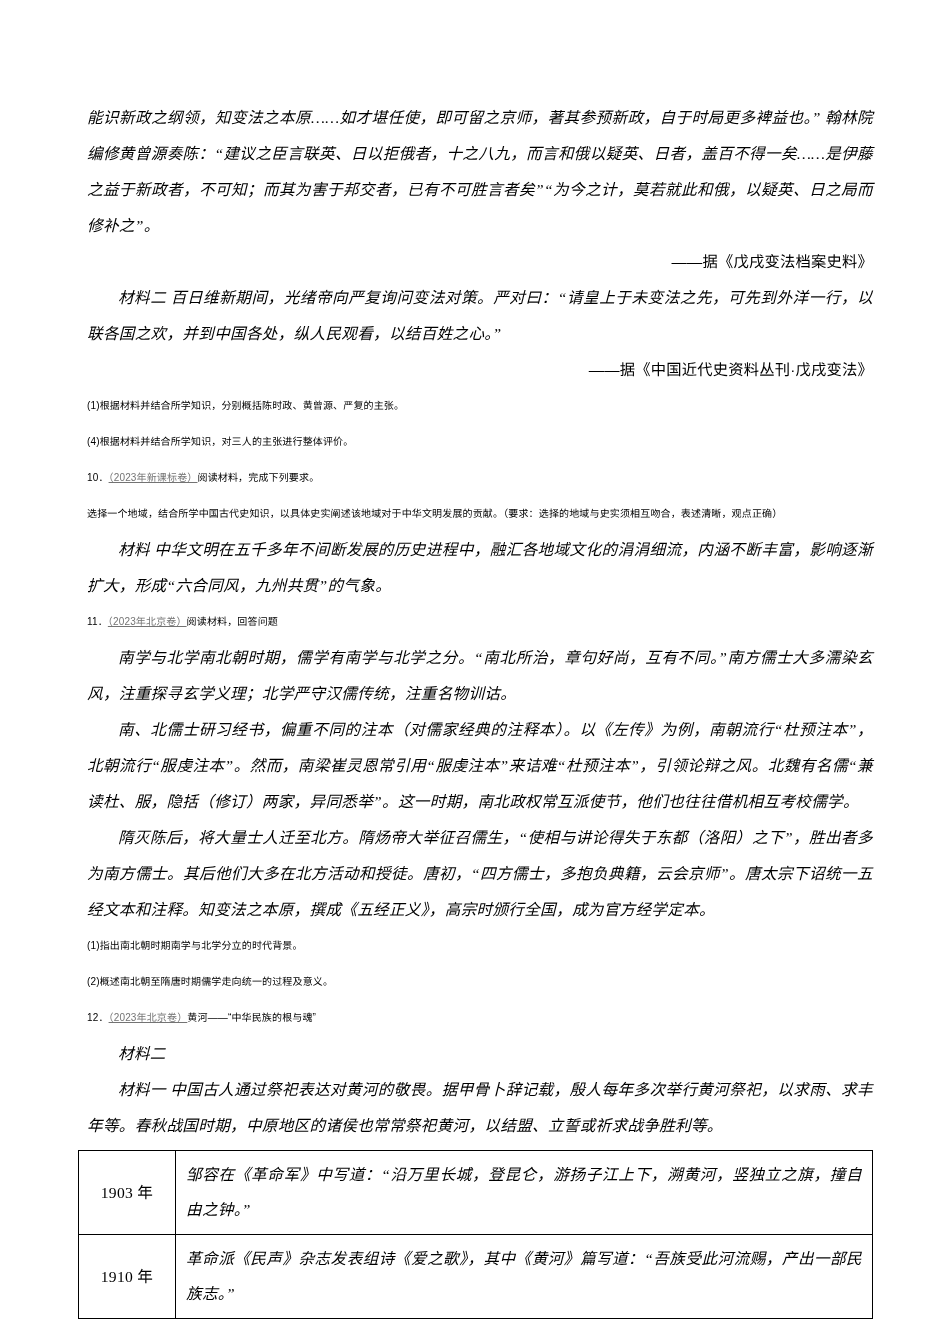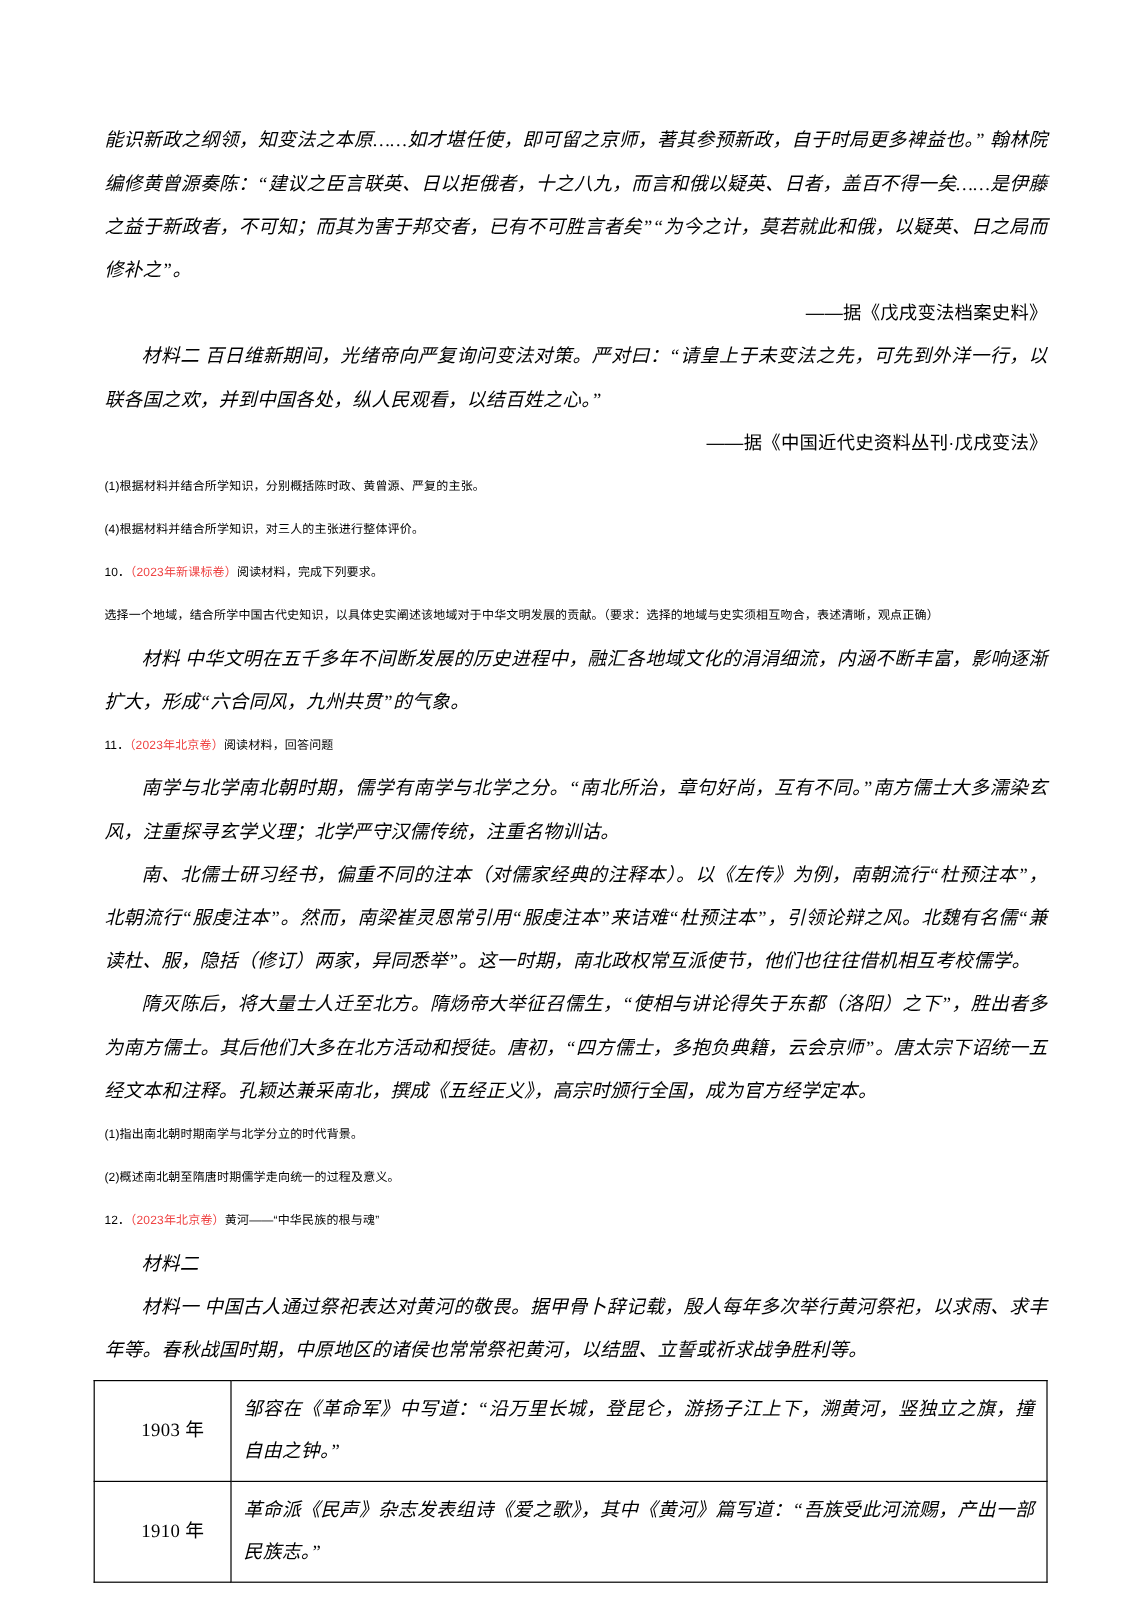--- a/index.html
+++ b/index.html
@@ -59,21 +59,22 @@
     font-family: "Liberation Sans", "DejaVu Sans", sans-serif;
     font-size: 15.3px;
     line-height: 36px;
     margin: 0;
     letter-spacing: 0.2px;
   }
   .qnum {
     white-space: nowrap;
   }
   .exam-tag {
-    color: #ef4444;
+    color: #737373;
+    text-decoration: underline;
   }
 
   
   .mat-table {
     border-collapse: collapse;
     width: 795px;
     margin: 6px 0 0 -9px;
     table-layout: fixed;
   }
   .mat-table td {
@@ -82,21 +83,21 @@
     vertical-align: middle;
     font-family: "Liberation Serif", "DejaVu Serif", serif;
     font-style: italic;
     font-size: 15.6px;
     line-height: 35px;
     letter-spacing: 0.3px;
   }
   .mat-table td.yearcell {
     width: 88px;
     text-align: center;
-    padding-left: 21px;
+    padding-left: 4px;
     padding-right: 4px;
     font-style: normal;
     font-family: "Liberation Serif", "DejaVu Serif", serif;
   }
   .mat-table td.textcell {
     text-align: justify;
     text-justify: inter-ideograph;
   }
   .row-tall td { height: 70px; }
 </style>
@@ -123,21 +124,21 @@
     <p class="p song">选择一个地域，结合所学中国古代史知识，以具体史实阐述该地域对于中华文明发展的贡献。（要求：选择的地域与史实须相互吻合，表述清晰，观点正确）</p>
 
     <p class="p kai indent2">材料  中华文明在五千多年不间断发展的历史进程中，融汇各地域文化的涓涓细流，内涵不断丰富，影响逐渐扩大，形成“六合同风，九州共贯”的气象。</p>
 
     <p class="p song"><span class="qnum">11．</span><span class="exam-tag">（2023年北京卷）</span><span>阅读材料，回答问题</span></p>
 
     <p class="p kai indent2">南学与北学南北朝时期，儒学有南学与北学之分。“南北所治，章句好尚，互有不同。”南方儒士大多濡染玄风，注重探寻玄学义理；北学严守汉儒传统，注重名物训诂。</p>
 
     <p class="p kai indent2">南、北儒士研习经书，偏重不同的注本（对儒家经典的注释本）。以《左传》为例，南朝流行“杜预注本”，北朝流行“服虔注本”。然而，南梁崔灵恩常引用“服虔注本”来诘难“杜预注本”，引领论辩之风。北魏有名儒“兼读杜、服，隐括（修订）两家，异同悉举”。这一时期，南北政权常互派使节，他们也往往借机相互考校儒学。</p>
 
-    <p class="p kai indent2">隋灭陈后，将大量士人迁至北方。隋炀帝大举征召儒生，“使相与讲论得失于东都（洛阳）之下”，胜出者多为南方儒士。其后他们大多在北方活动和授徒。唐初，“四方儒士，多抱负典籍，云会京师”。唐太宗下诏统一五经文本和注释。孔颖达兼采南北，撰成《五经正义》，高宗时颁行全国，成为官方经学定本。</p>
+    <p class="p kai indent2">隋灭陈后，将大量士人迁至北方。隋炀帝大举征召儒生，“使相与讲论得失于东都（洛阳）之下”，胜出者多为南方儒士。其后他们大多在北方活动和授徒。唐初，“四方儒士，多抱负典籍，云会京师”。唐太宗下诏统一五经文本和注释。知变法之本原，撰成《五经正义》，高宗时颁行全国，成为官方经学定本。</p>
 
     <p class="p song">(1)指出南北朝时期南学与北学分立的时代背景。</p>
 
     <p class="p song">(2)概述南北朝至隋唐时期儒学走向统一的过程及意义。</p>
 
     <p class="p song"><span class="qnum">12．</span><span class="exam-tag">（2023年北京卷）</span><span>黄河——“中华民族的根与魂”</span></p>
 
     <p class="p kai indent2">材料二</p>
 
     <p class="p kai indent2">材料一  中国古人通过祭祀表达对黄河的敬畏。据甲骨卜辞记载，殷人每年多次举行黄河祭祀，以求雨、求丰年等。春秋战国时期，中原地区的诸侯也常常祭祀黄河，以结盟、立誓或祈求战争胜利等。</p>

